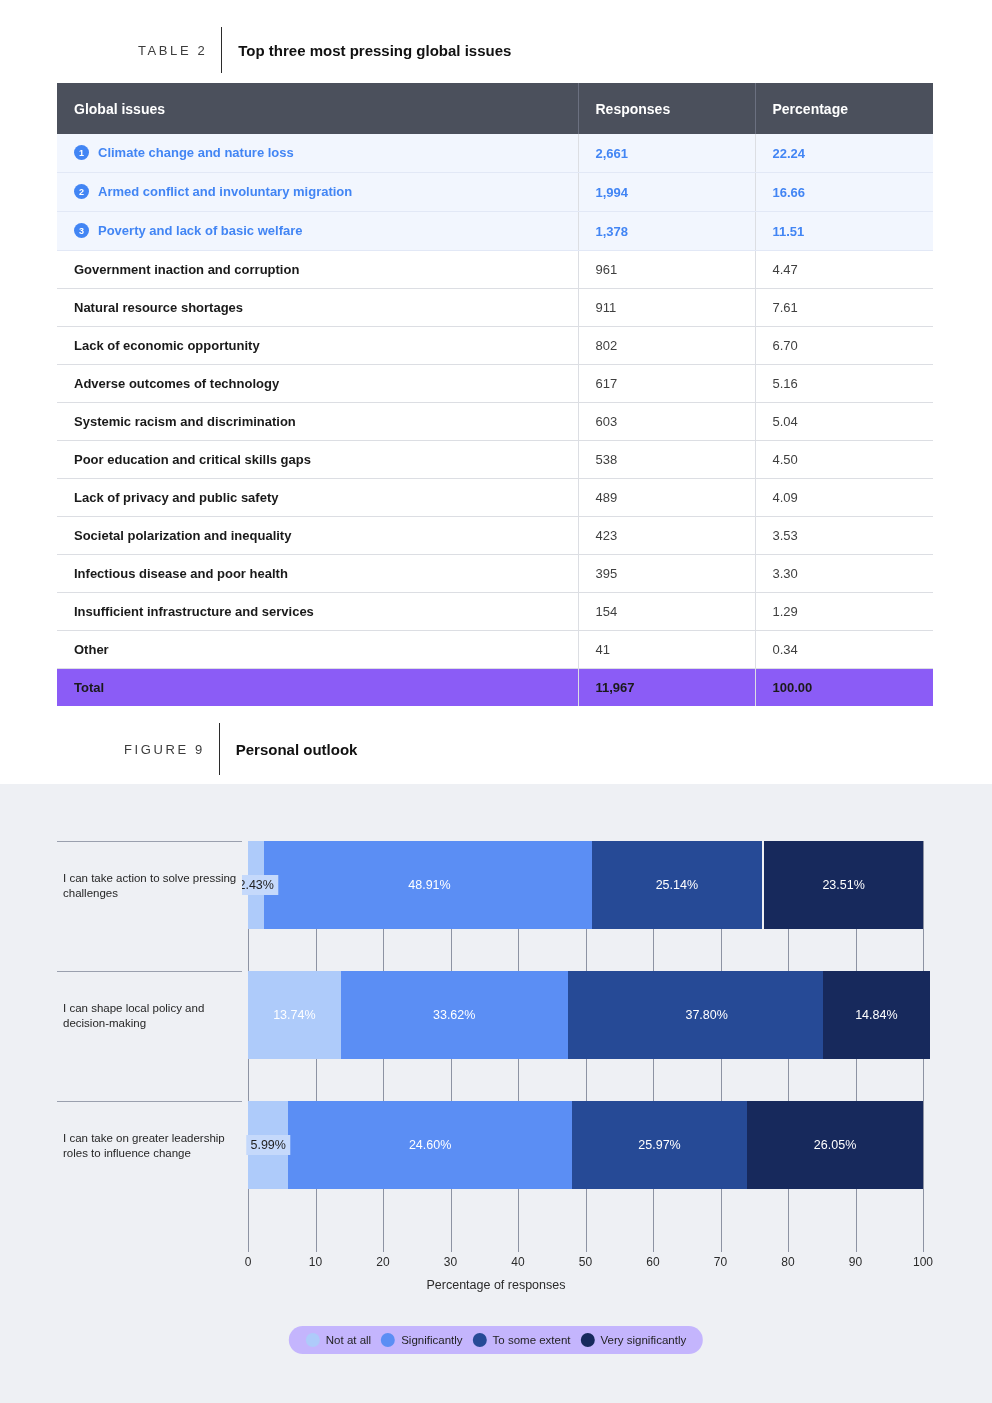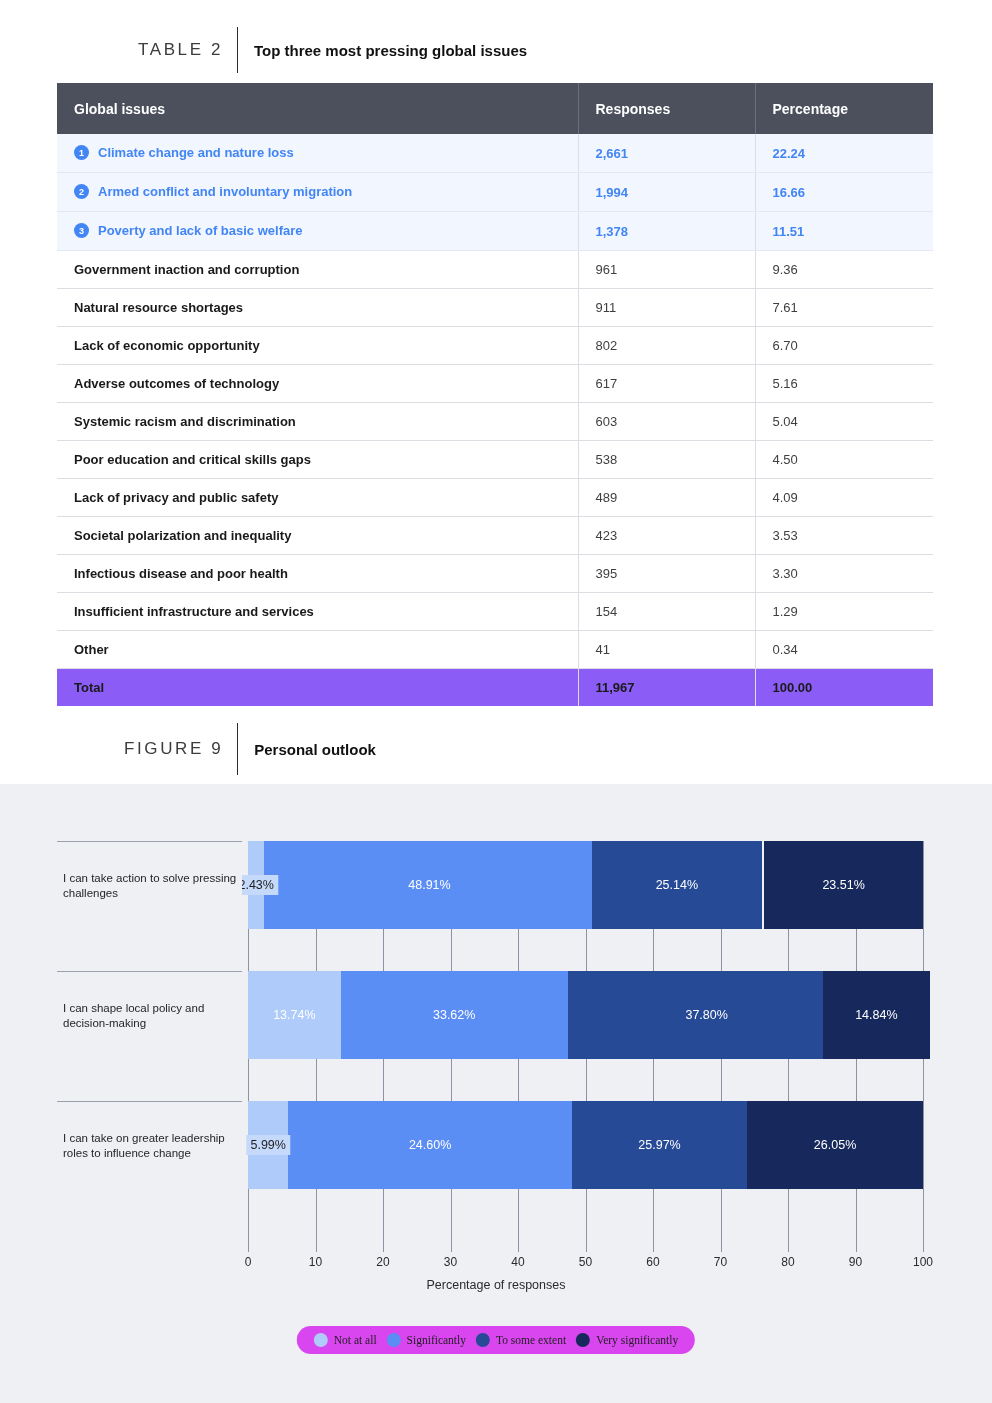--- a/index.html
+++ b/index.html
@@ -22,21 +22,21 @@
     background: #ffffff;
   }
   .caption-row {
     display: flex;
     align-items: center;
     height: 48px;
     padding-left: 138px;
     padding-top: 26px;
   }
   .caption-label {
-    font-size: 17px;
+    font-size: 13px;
     letter-spacing: 2.6px;
     color: #3c3c3c;
     font-weight: 400;
     white-space: nowrap;
   }
   .caption-divider {
     width: 1px;
     background: #2b2b2b;
     height: 46px;
     margin-left: 14px;
@@ -266,24 +266,23 @@
   }
 
   .legend {
     position: absolute;
     top: 542px;
     left: 50%;
     transform: translateX(-50%);
     display: flex;
     align-items: center;
     gap: 10px;
-    background: #d946ef;
+    background: #c4b5fd;
     border-radius: 16px;
     padding: 7px 17px;
-    font-family: Liberation Serif, serif;
   }
   .legend-item {
     display: flex;
     align-items: center;
     gap: 6px;
     font-size: 11.5px;
     color: #1f1f1f;
     white-space: nowrap;
   }
   .legend-swatch {
@@ -338,21 +337,21 @@
           <td class="cell-num">16.66</td>
         </tr>
         <tr class="top-row">
           <td class="cell-issue"><span class="rank-badge">3</span><span>Poverty and lack of basic welfare</span></td>
           <td class="cell-num">1,378</td>
           <td class="cell-num">11.51</td>
         </tr>
         <tr class="normal-row">
           <td class="cell-issue"><span>Government inaction and corruption</span></td>
           <td class="cell-num">961</td>
-          <td class="cell-num">9.36</td>
+          <td class="cell-num">4.47</td>
         </tr>
         <tr class="normal-row">
           <td class="cell-issue"><span>Natural resource shortages</span></td>
           <td class="cell-num">911</td>
           <td class="cell-num">7.61</td>
         </tr>
         <tr class="normal-row">
           <td class="cell-issue"><span>Lack of economic opportunity</span></td>
           <td class="cell-num">802</td>
           <td class="cell-num">6.70</td>

